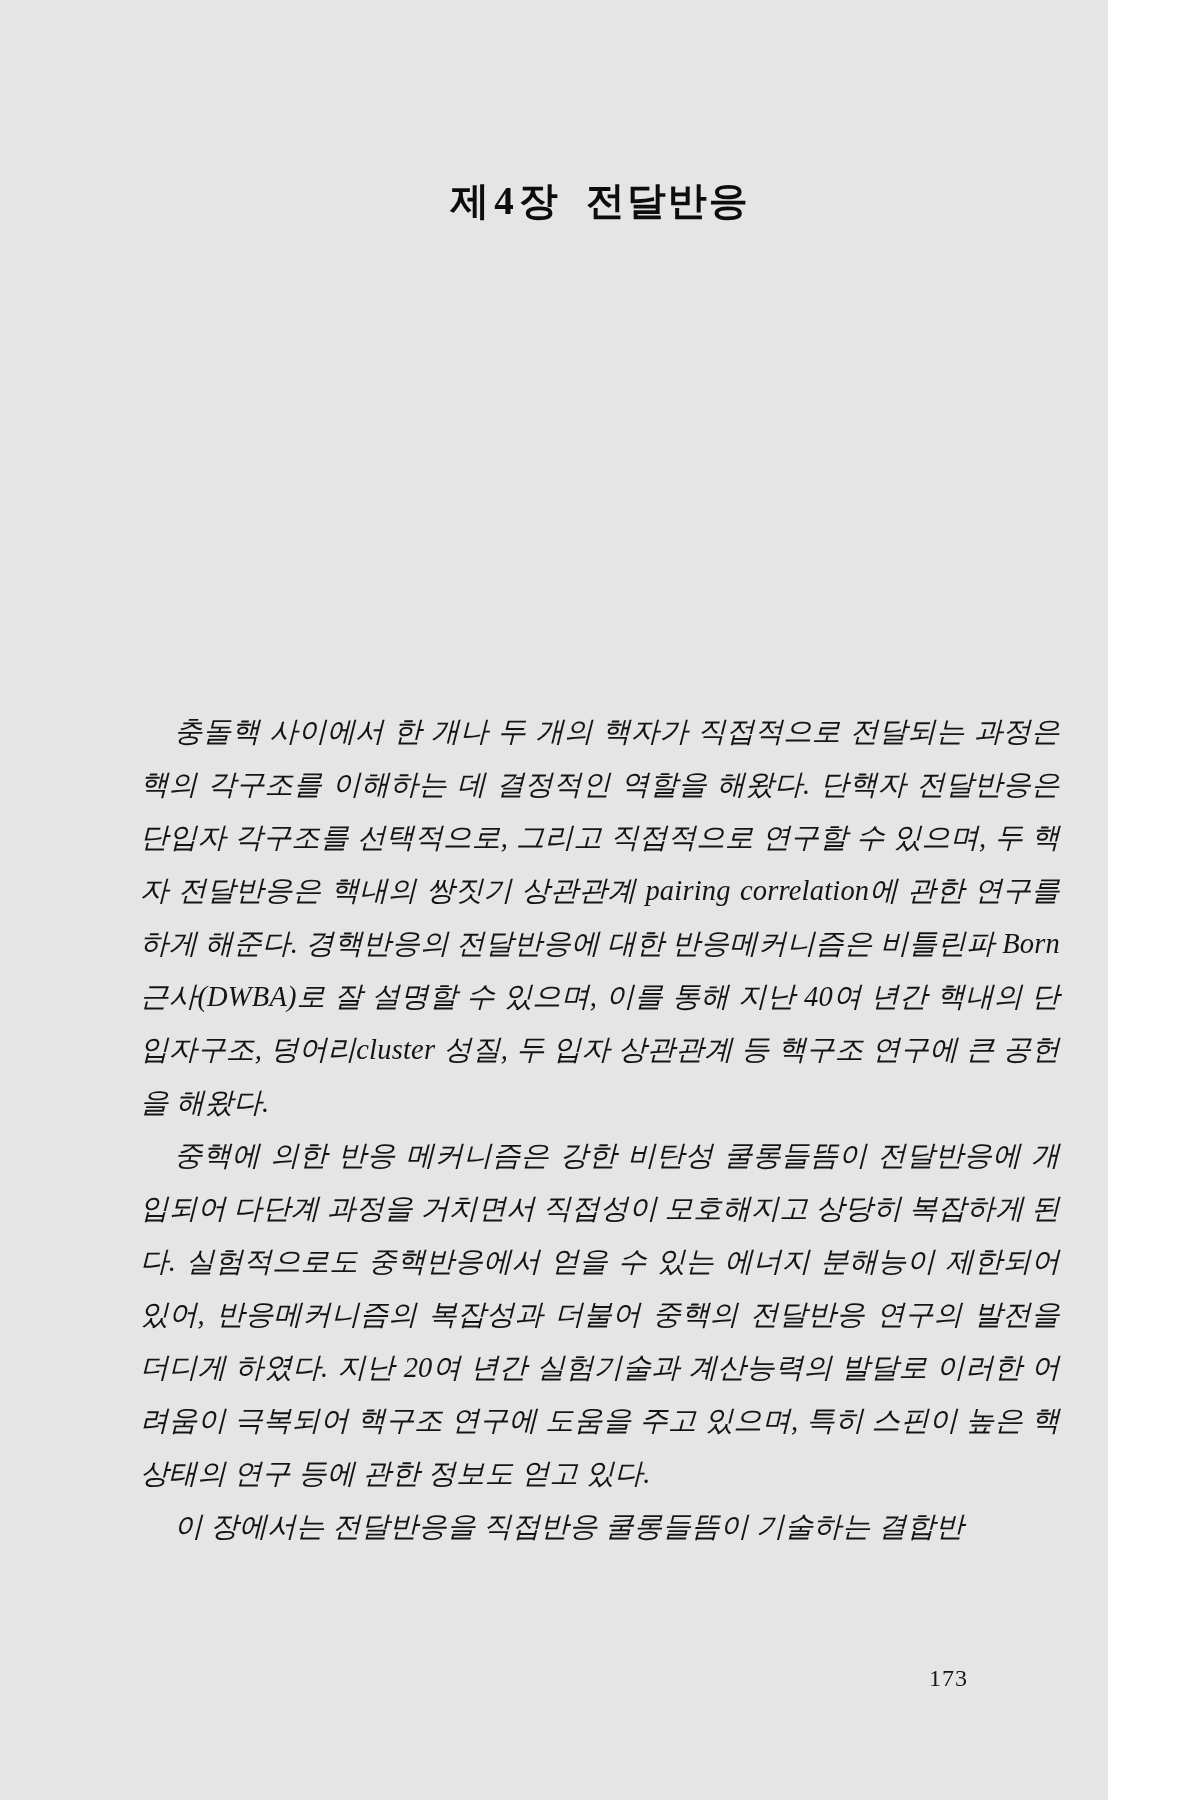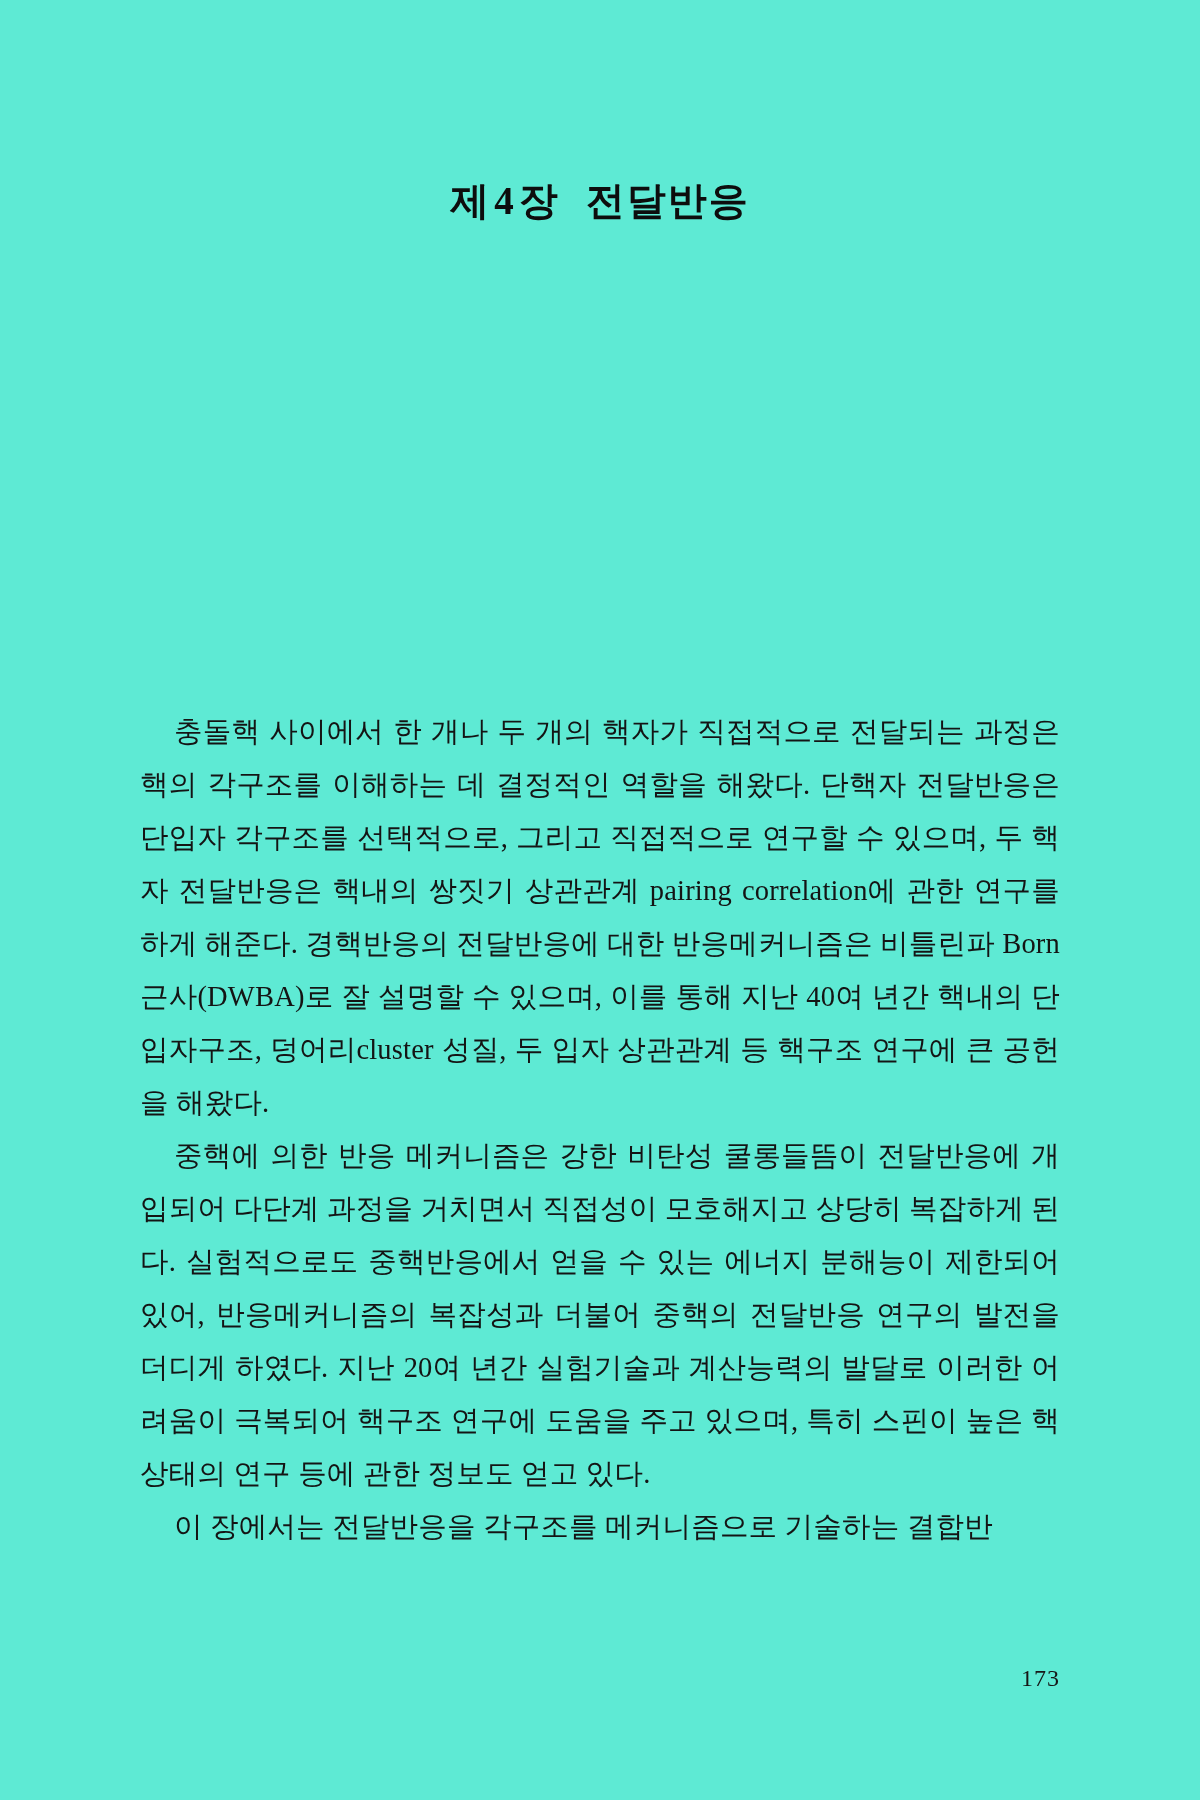--- a/index.html
+++ b/index.html
@@ -9,24 +9,24 @@
   body {
     width: 1200px;
     height: 1800px;
     background: #ffffff;
     font-family: "Liberation Serif", "DejaVu Serif", serif;
     color: #111111;
     overflow: hidden;
   }
   .page {
     position: relative;
-    width: 1200px;
+    width: 1108px;
     height: 1800px;
     box-sizing: border-box;
-    background: #5eead4;
+    background: #e5e5e5;
   }
   .chapter-heading {
     position: absolute;
     top: 148px;
     left: 0;
     width: 1200px;
     text-align: center;
     font-size: 39px;
     font-weight: 600;
     letter-spacing: 2px;
@@ -55,20 +55,21 @@
     text-align-last: left;
     word-break: break-all;
     color: #141414;
     letter-spacing: 0.2px;
   }
   p.para + p.para {
     margin-top: 0px;
   }
   p.indent {
     text-indent: 34px;
+    font-style: italic;
   }
   .page-number {
     position: absolute;
     bottom: 108px;
     right: 140px;
     font-size: 24px;
     color: #161616;
     letter-spacing: 1px;
   }
 </style>
@@ -77,18 +78,18 @@
 
 <div class="page">
 
   <h1 class="chapter-heading">
     <span>제</span><span class="num">4</span><span>장</span><span class="gap"></span><span>전달반응</span>
   </h1>
 
   <div class="body-block">
     <p class="para indent">충돌핵 사이에서 한 개나 두 개의 핵자가 직접적으로 전달되는 과정은 핵의 각구조를 이해하는 데 결정적인 역할을 해왔다. 단핵자 전달반응은 단입자 각구조를 선택적으로, 그리고 직접적으로 연구할 수 있으며, 두 핵자 전달반응은 핵내의 쌍짓기 상관관계 pairing correlation에 관한 연구를 하게 해준다. 경핵반응의 전달반응에 대한 반응메커니즘은 비틀린파 Born 근사(DWBA)로 잘 설명할 수 있으며, 이를 통해 지난 40여 년간 핵내의 단입자구조, 덩어리cluster 성질, 두 입자 상관관계 등 핵구조 연구에 큰 공헌을 해왔다.</p>
     <p class="para indent">중핵에 의한 반응 메커니즘은 강한 비탄성 쿨롱들뜸이 전달반응에 개입되어 다단계 과정을 거치면서 직접성이 모호해지고 상당히 복잡하게 된다. 실험적으로도 중핵반응에서 얻을 수 있는 에너지 분해능이 제한되어 있어, 반응메커니즘의 복잡성과 더불어 중핵의 전달반응 연구의 발전을 더디게 하였다. 지난 20여 년간 실험기술과 계산능력의 발달로 이러한 어려움이 극복되어 핵구조 연구에 도움을 주고 있으며, 특히 스핀이 높은 핵 상태의 연구 등에 관한 정보도 얻고 있다.</p>
-    <p class="para indent">이 장에서는 전달반응을 각구조를 메커니즘으로 기술하는 결합반</p>
+    <p class="para indent">이 장에서는 전달반응을 직접반응 쿨롱들뜸이 기술하는 결합반</p>
   </div>
 
   <div class="page-number">173</div>
 
 </div>
 
 </body></html>

